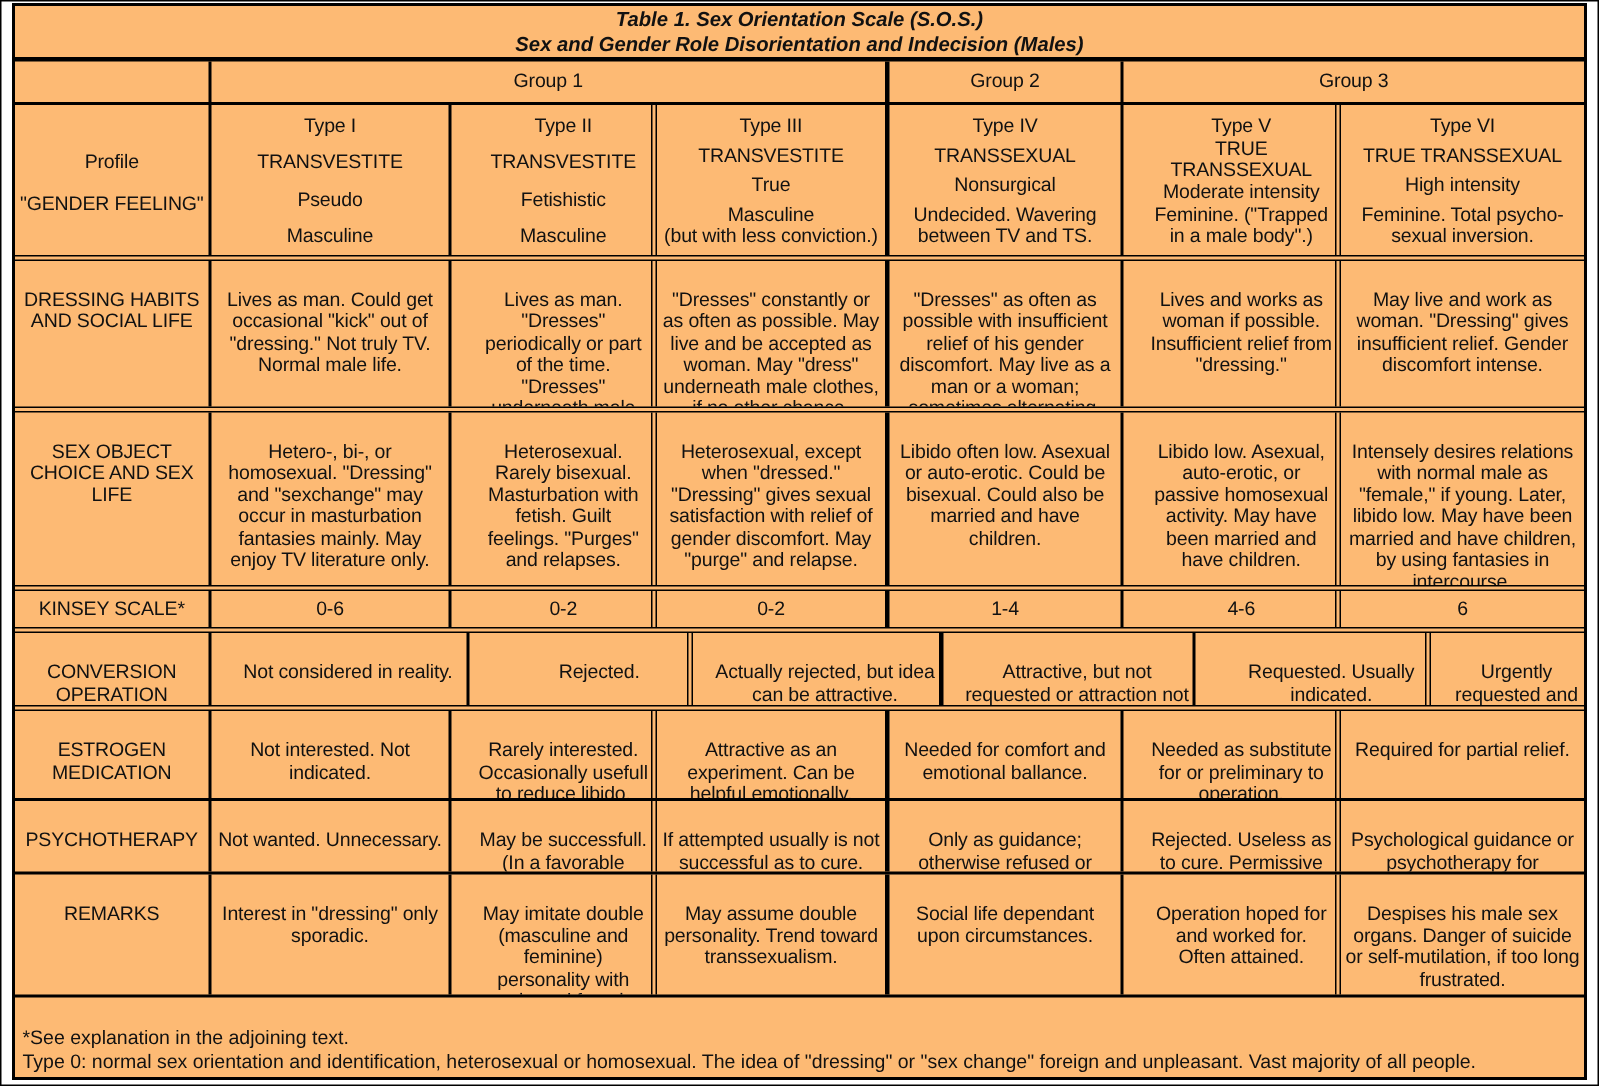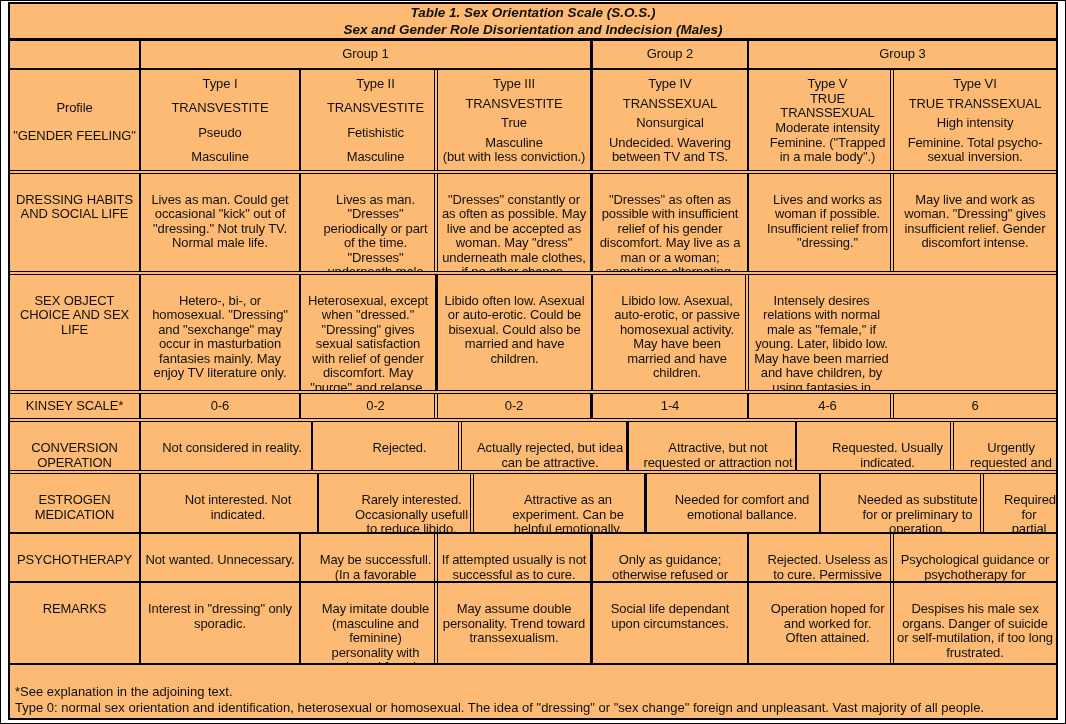--- a/index.html
+++ b/index.html
@@ -31,21 +31,21 @@
 
   .r-profile{height:118px;}
   .type-cell{display:flex;flex-direction:column;justify-content:space-between;padding:7px 2px 5px;}
   .profile-label{display:flex;flex-direction:column;justify-content:center;gap:13px;padding-bottom:14px;}
 
   .r-dressing{height:97px;}
   .r-sexobj{height:115px;}
   .r-kinsey{height:29px;}
   .r-kinsey .cell{display:flex;align-items:center;justify-content:center;padding:0 2px;}
   .r-conversion{height:48px;gap:12px;}
-  .r-estrogen{height:58px;gap:18px;}
+  .r-estrogen{height:58px;}
   .r-psycho{height:47px;}
   .r-remarks{height:80px;}
 
   .footer{flex:1;padding:19px 5px 2px;font-size:13px;line-height:16px;}
   .footer div{white-space:pre-line;}
 </style>
 </head>
 <body>
 
 <div class="canvas">
@@ -116,20 +116,21 @@
       <div class="cell c4">"Dresses" as often as possible with insufficient relief of his gender discomfort. May live as a man or a woman; sometimes alternating.</div>
       <div class="cell c5">Lives and works as woman if possible. Insufficient relief from "dressing."</div>
       <div class="cell c6">May live and work as woman. "Dressing" gives insufficient relief. Gender discomfort intense.</div>
     </div>
 
     <div class="grid r-sexobj sep-double">
       <div class="cell c0">SEX OBJECT
 CHOICE AND SEX
 LIFE</div>
       <div class="cell c1">Hetero-, bi-, or homosexual. "Dressing" and "sexchange" may occur in masturbation fantasies mainly. May enjoy TV literature only.</div>
+      <div class="cell c2">Heterosexual. Rarely bisexual. Masturbation with fetish. Guilt feelings. "Purges" and relapses.</div>
       <div class="cell c3">Heterosexual, except when "dressed." "Dressing" gives sexual satisfaction with relief of gender discomfort. May "purge" and relapse.</div>
       <div class="cell c4">Libido often low. Asexual or auto-erotic. Could be bisexual. Could also be married and have children.</div>
       <div class="cell c5">Libido low. Asexual, auto-erotic, or passive homosexual activity. May have been married and have children.</div>
       <div class="cell c6">Intensely desires relations with normal male as "female," if young. Later, libido low. May have been married and have children, by using fantasies in intercourse.</div>
     </div>
 
     <div class="grid r-kinsey sep-double">
       <div class="cell c0">KINSEY SCALE*</div>
       <div class="cell c1">0-6</div>
       <div class="cell c2">0-2</div>

